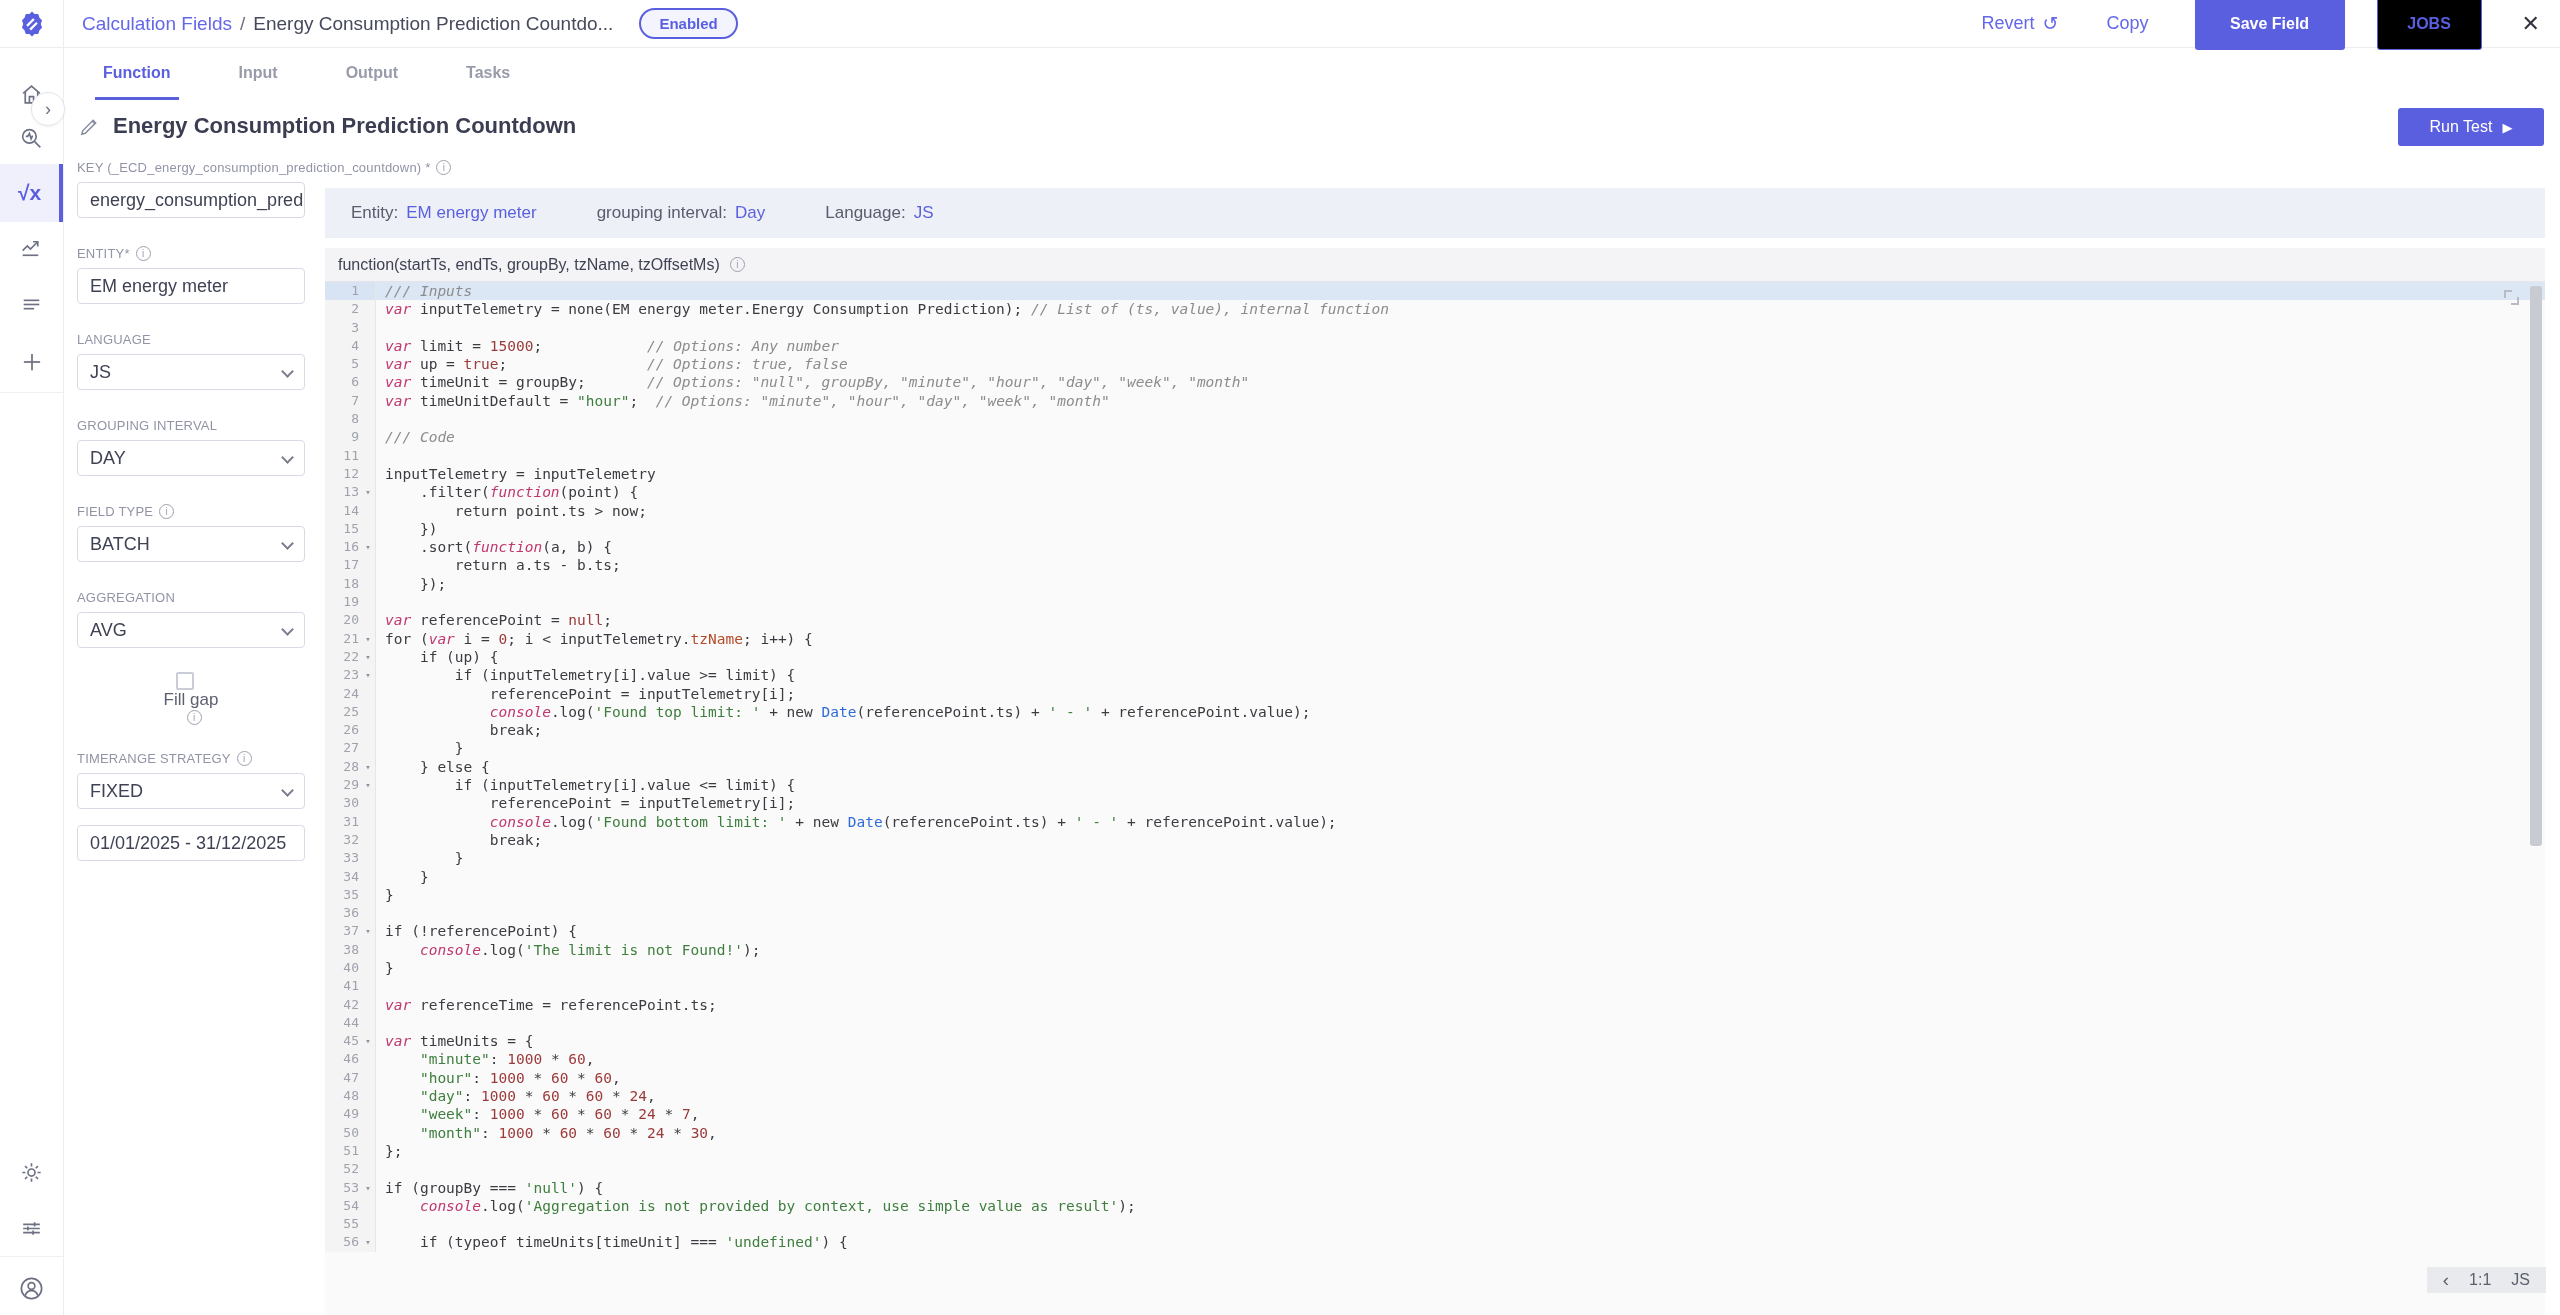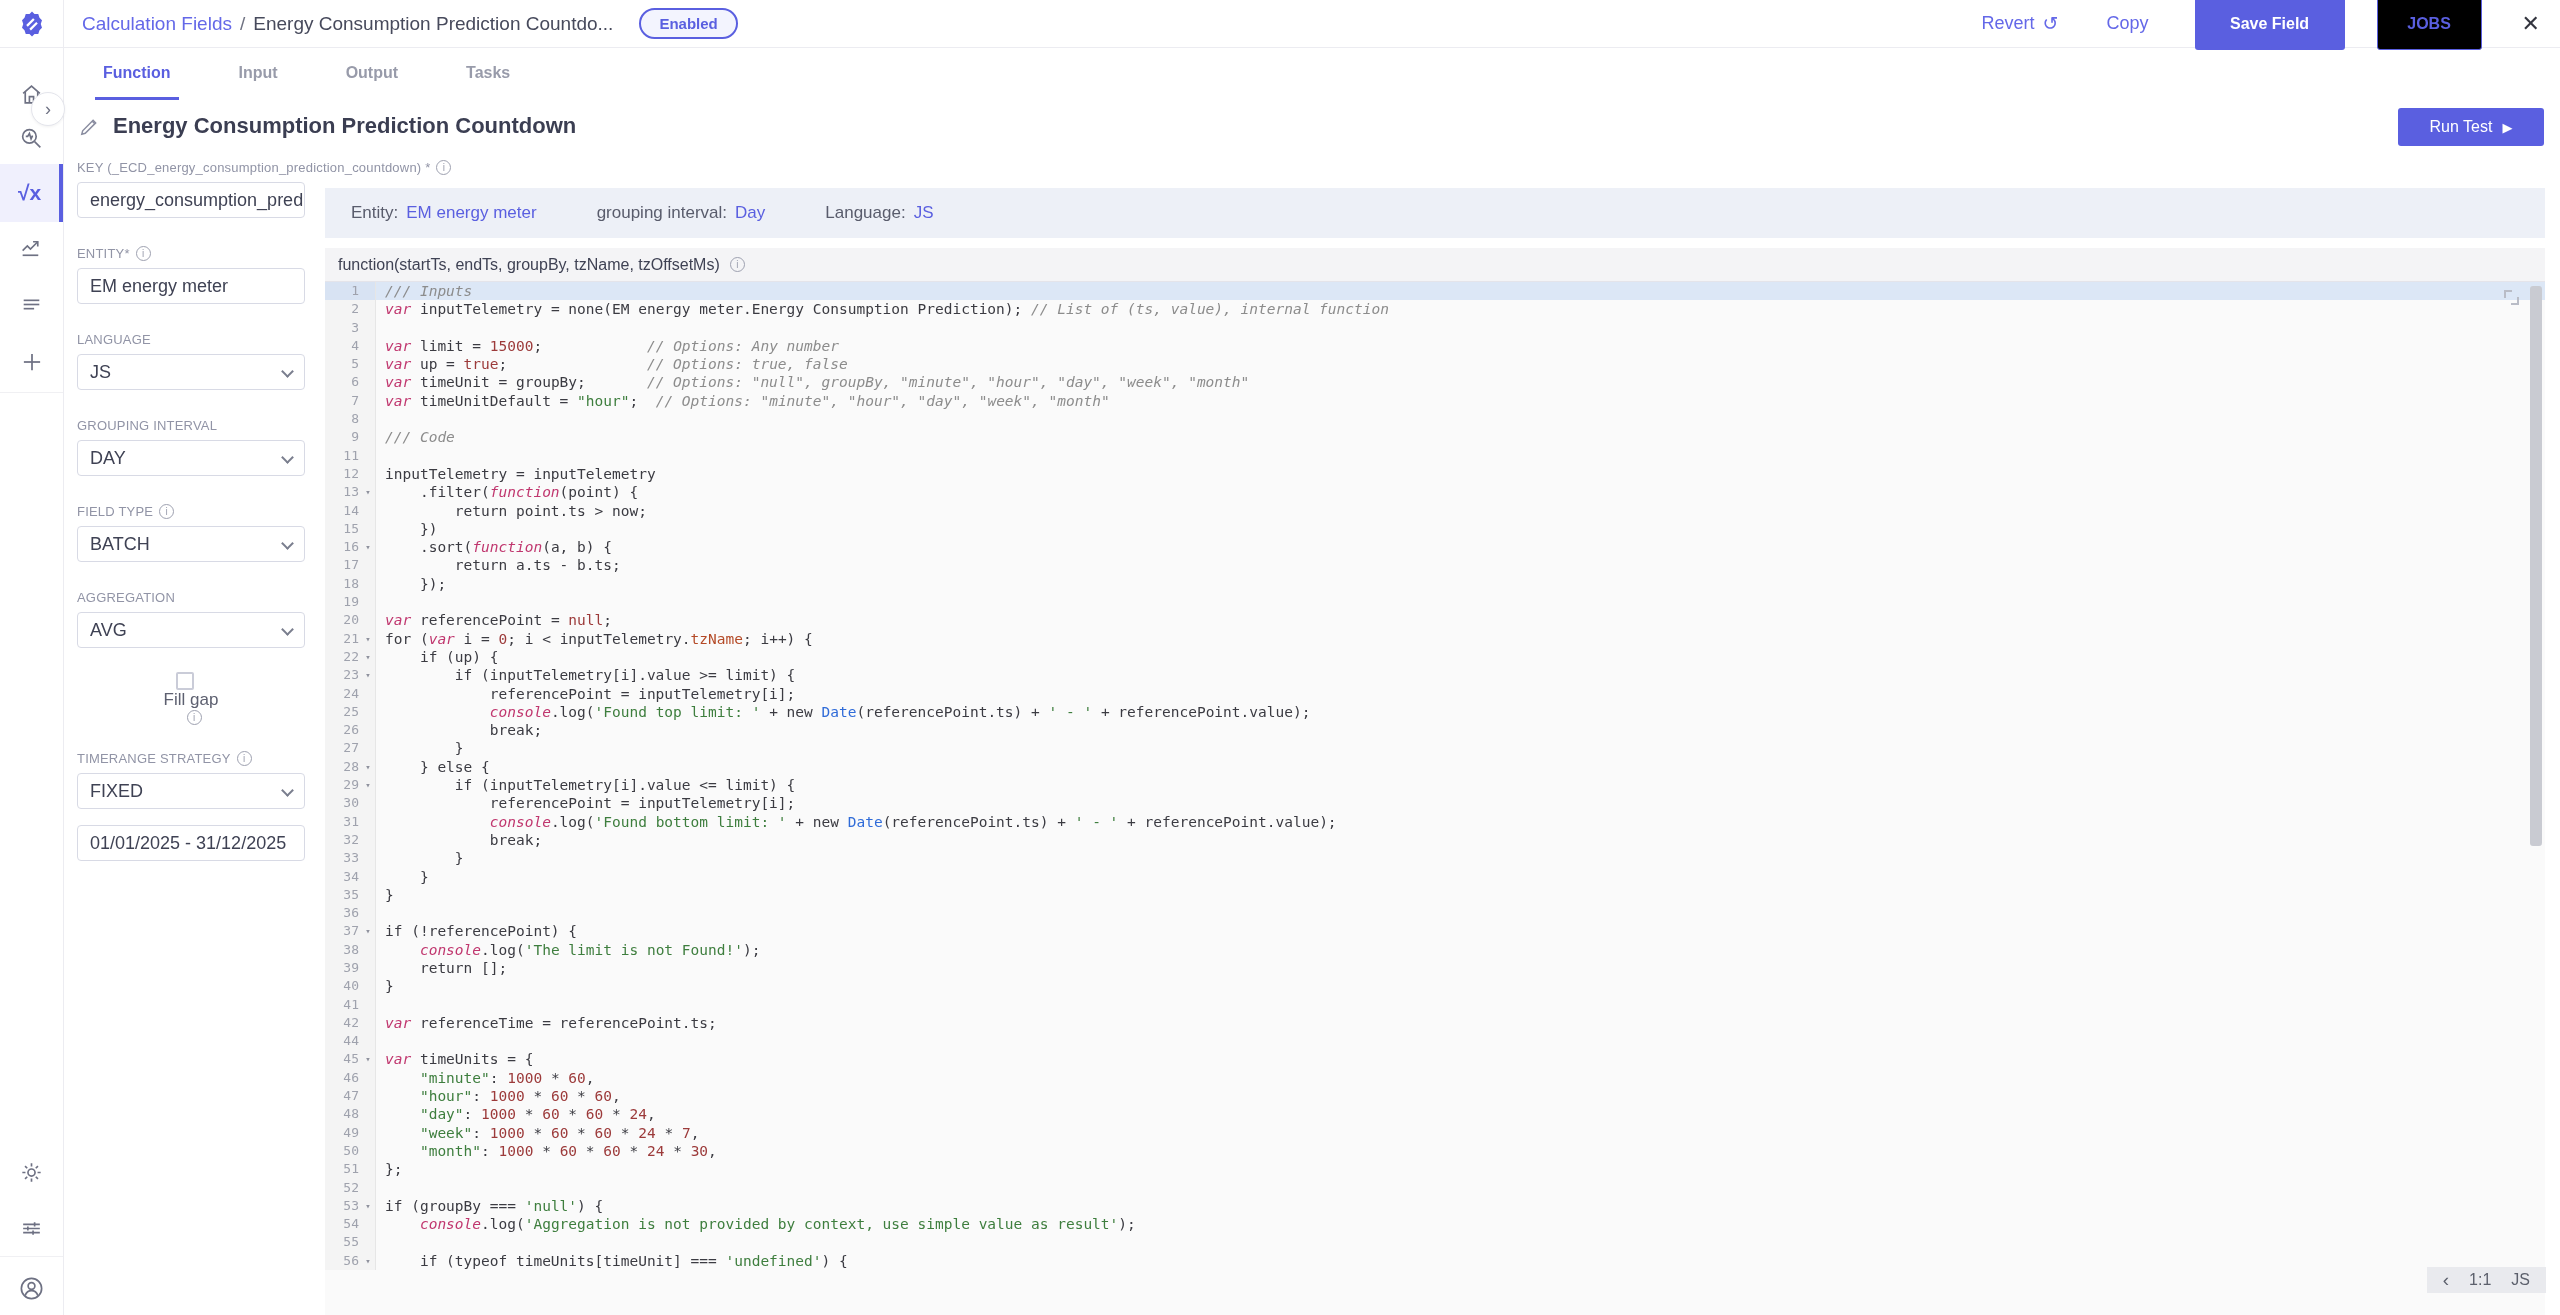--- a/index.html
+++ b/index.html
@@ -495,25 +495,20 @@
                 <span class="ln">37</span>
                 <span class="fold">▾</span>
                 <span class="codetxt"><span class="tk-p">if (!referencePoint) {</span></span>
               </div>
               <div class="cl">
                 <span class="ln">38</span>
                 <span class="fold"></span>
                 <span class="codetxt"><span class="tk-p">    </span><span class="tk-k">console</span><span class="tk-p">.log(</span><span class="tk-s">'The limit is not Found!'</span><span class="tk-p">);</span></span>
               </div>
               <div class="cl">
-                <span class="ln">39</span>
-                <span class="fold"></span>
-                <span class="codetxt"><span class="tk-p">    return [];</span></span>
-              </div>
-              <div class="cl">
                 <span class="ln">40</span>
                 <span class="fold"></span>
                 <span class="codetxt"><span class="tk-p">}</span></span>
               </div>
               <div class="cl">
                 <span class="ln">41</span>
                 <span class="fold"></span>
                 <span class="codetxt"></span>
               </div>
               <div class="cl">

